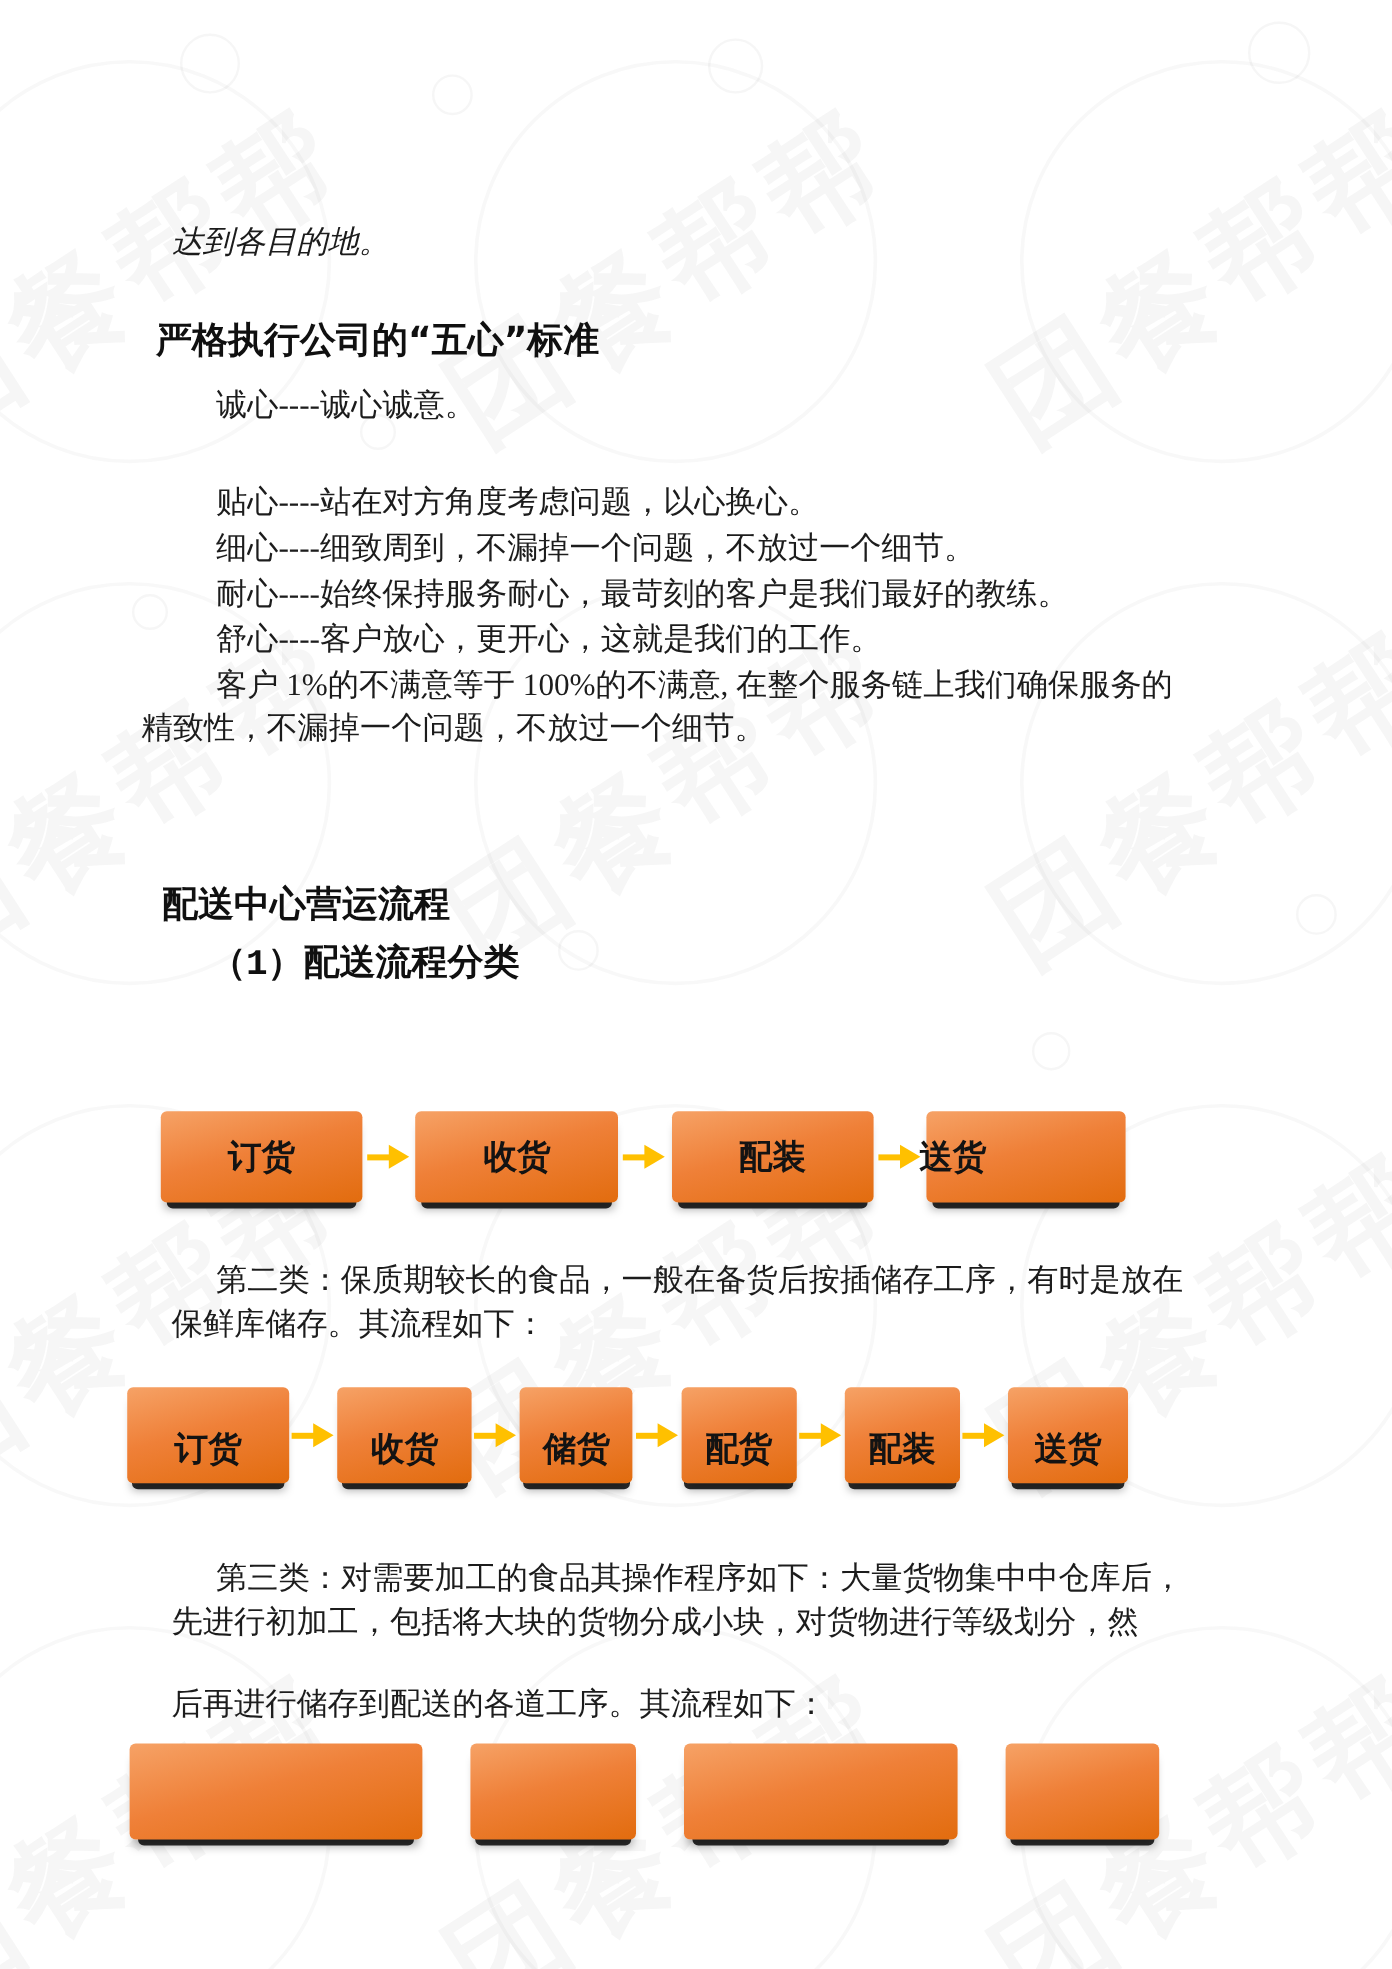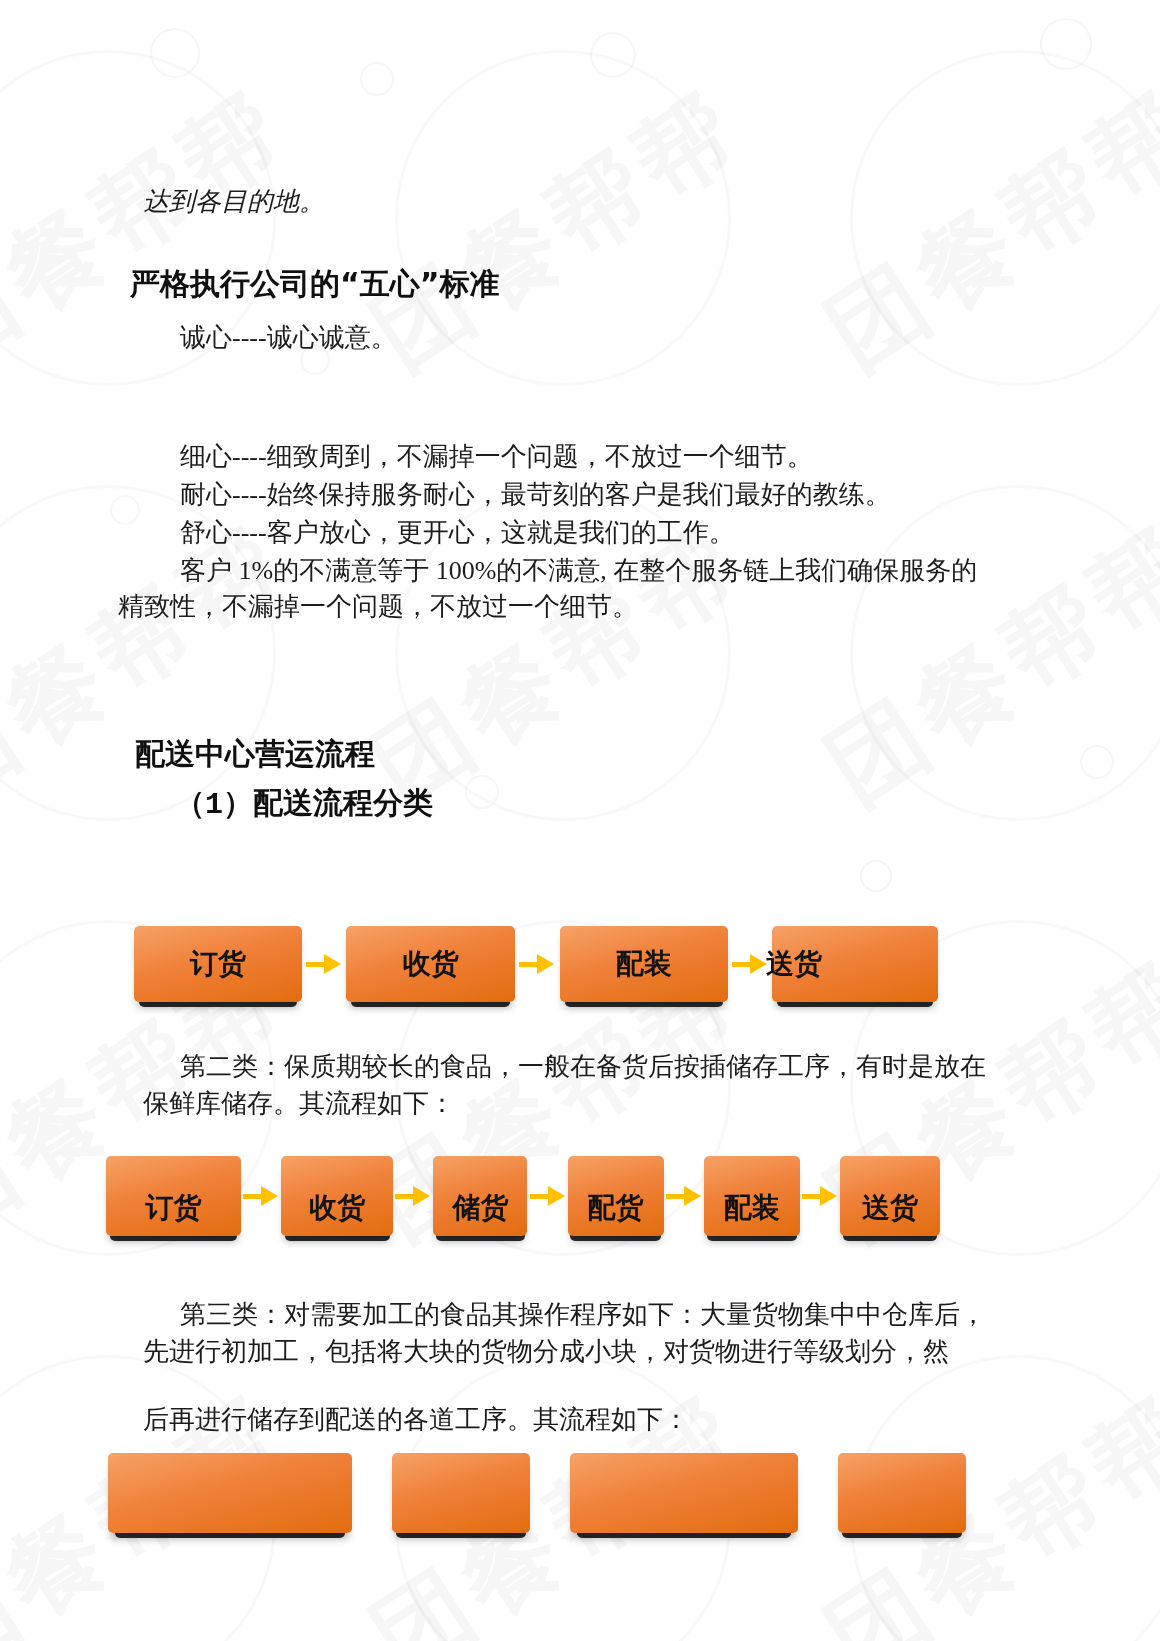--- a/index.html
+++ b/index.html
@@ -151,20 +151,21 @@
       <div class="wm-ring-sm" style="left: 620px; top: 1478px; width: 34px; height: 34px;"></div>
       <div class="wm-ring-sm" style="left: 1080px; top: 745px; width: 30px; height: 30px;"></div>
       <div class="wm-ring-sm" style="left: 110px; top: 495px; width: 26px; height: 26px;"></div>
       <div class="wm-ring-sm" style="left: 860px; top: 860px; width: 28px; height: 28px;"></div>
     </div>
 
   <div class="t" style="left:143px;top:186px;font-style:italic;">达到各目的地。</div>
 
   <div class="t h" style="left:130px;top:268px;">严格执行公司的“五心”标准</div>
   <div class="t" style="left:180px;top:322px;">诚心----诚心诚意。</div>
+  <div class="t" style="left:180px;top:403px;">贴心----站在对方角度考虑问题，以心换心。</div>
   <div class="t" style="left:180px;top:441px;">细心----细致周到，不漏掉一个问题，不放过一个细节。</div>
   <div class="t" style="left:180px;top:479px;">耐心----始终保持服务耐心，最苛刻的客户是我们最好的教练。</div>
   <div class="t" style="left:180px;top:517px;">舒心----客户放心，更开心，这就是我们的工作。</div>
   <div class="t" style="left:180px;top:555px;">客户 1%的不满意等于 100%的不满意, 在整个服务链上我们确保服务的</div>
   <div class="t" style="left:118px;top:593px;font-family:Liberation Mono, monospace;">精致性，不漏掉一个问题，不放过一个细节。</div>
 
   <div class="t h" style="left:135px;top:738px;">配送中心营运流程</div>
   <div class="t h" style="left:175px;top:790px;font-family:Liberation Mono, monospace;">（1）配送流程分类</div>
 
 

